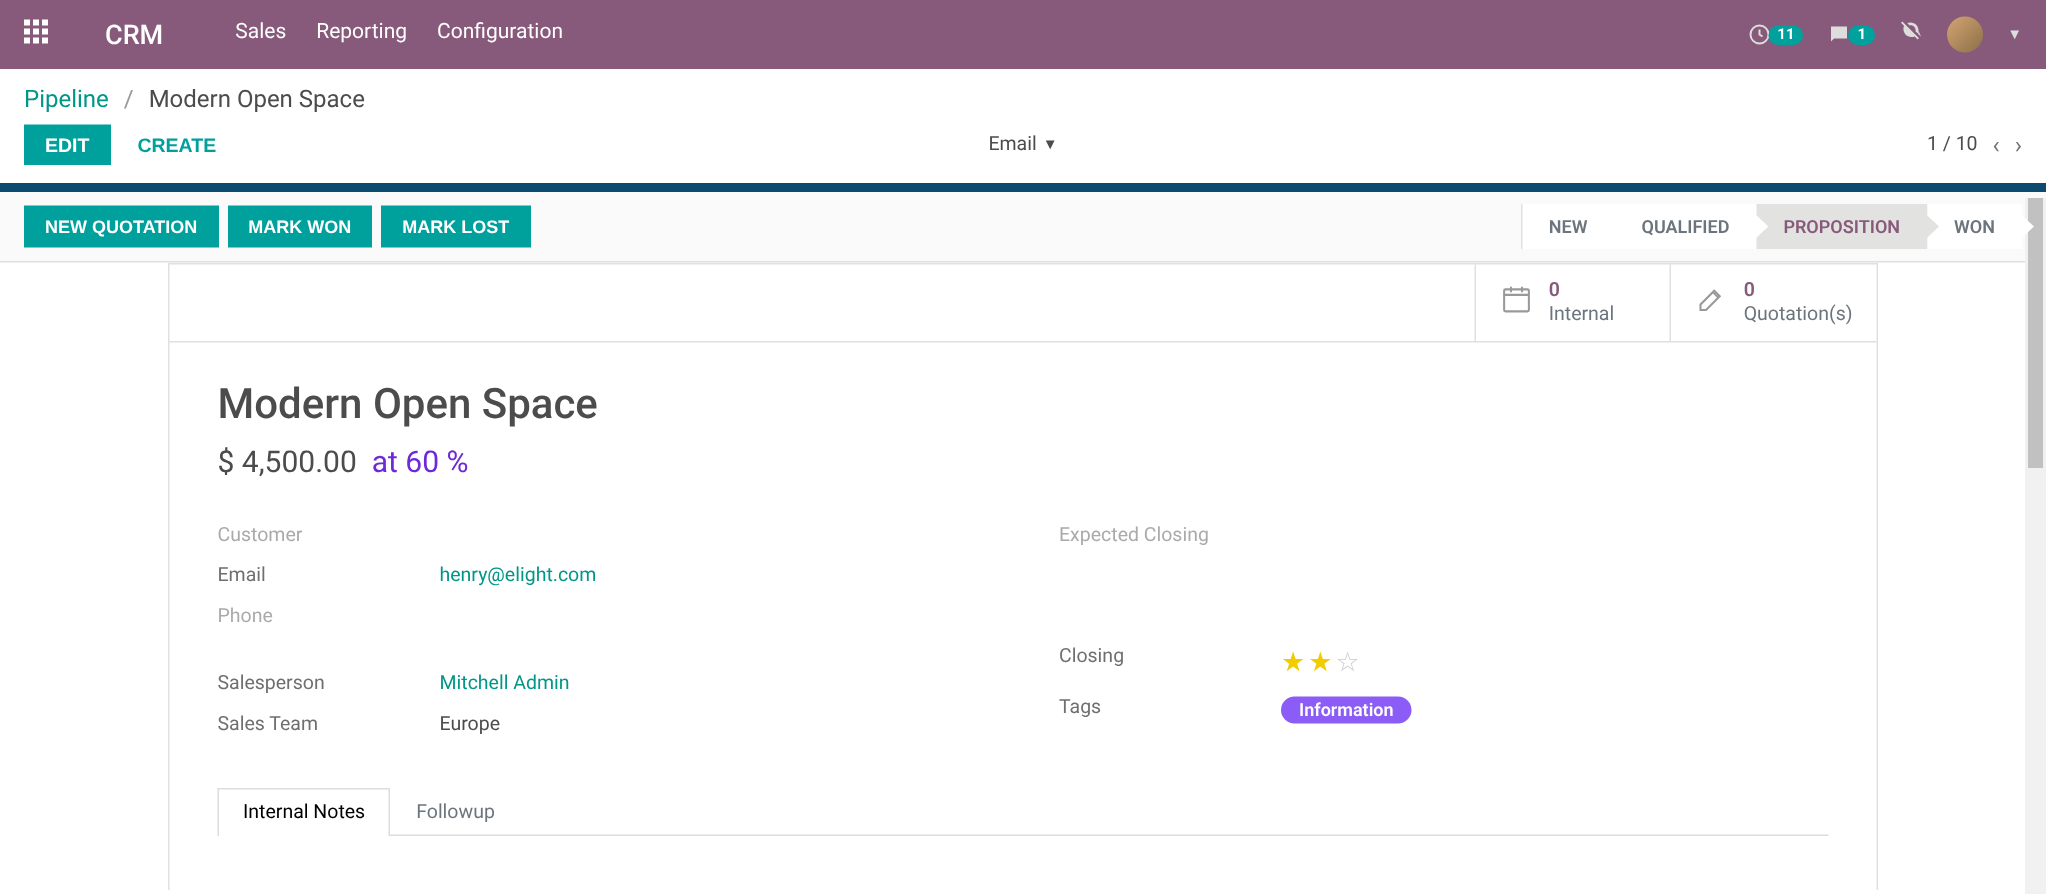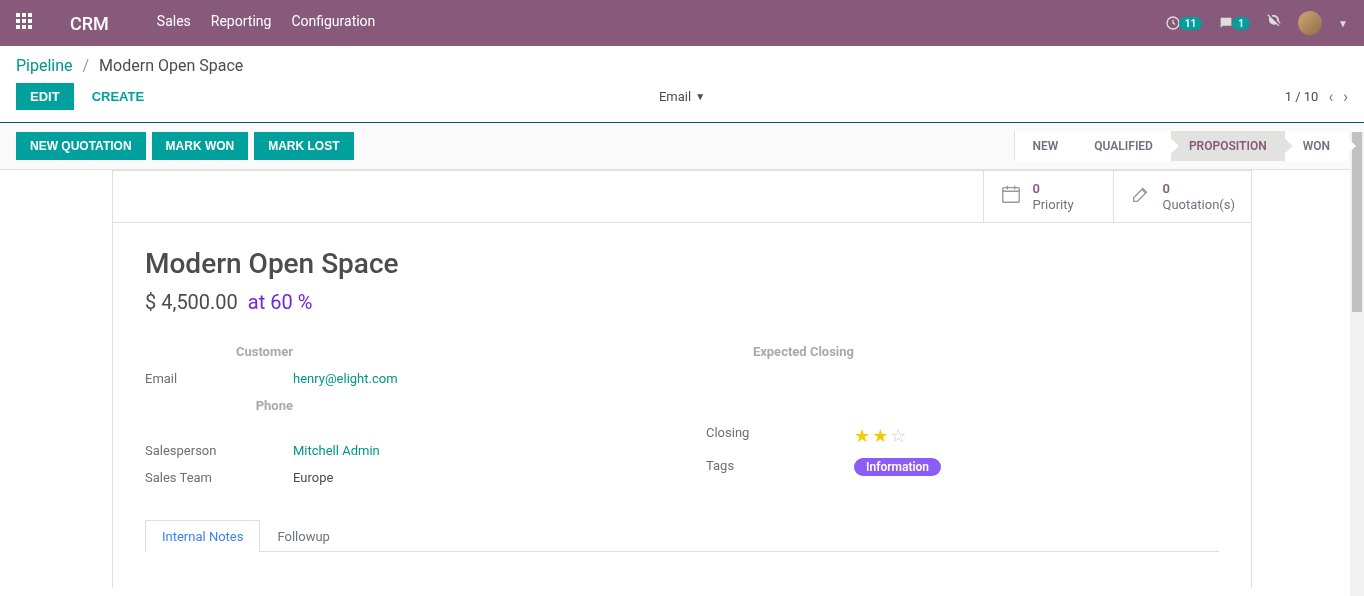--- a/index.html
+++ b/index.html
@@ -23,21 +23,21 @@
 .breadcrumb a { color: #009688; text-decoration: none; cursor: pointer; }
 .breadcrumb .sep { color: #999; margin: 0 6px; }
 
 .actions-row { display: flex; align-items: center; padding: 4px 16px 12px; }
 .btn-edit { background: #00a09d; color: #fff; border: none; padding: 6px 14px; font-size: 13px; font-weight: 600; cursor: pointer; }
 .btn-create { background: transparent; color: #00a09d; border: none; padding: 6px 14px; font-size: 13px; font-weight: 600; cursor: pointer; margin-left: 4px; }
 .action-dropdown { margin-left: auto; margin-right: auto; color: #4c4c4c; cursor: pointer; font-size: 13px; display: flex; align-items: center; gap: 4px; position: absolute; left: 50%; transform: translateX(-50%); }
 .pager { margin-left: auto; display: flex; align-items: center; gap: 10px; color: #4c4c4c; }
 .pager-arrow { cursor: pointer; font-size: 16px; color: #6c757d; user-select: none; }
 
-.button-bar { background: #fafafa; border-top: 1px solid #0c4a6e; border-bottom: 1px solid #e0e0e0; padding: 8px 16px; display: flex; align-items: center; gap: 6px; position: relative; }
+.button-bar { background: #fafafa; border-top: 6px solid #0c4a6e; border-bottom: 1px solid #e0e0e0; padding: 8px 16px; display: flex; align-items: center; gap: 6px; position: relative; }
 .btn-action { background: #00a09d; color: #fff; border: none; padding: 7px 14px; font-size: 12px; font-weight: 700; cursor: pointer; }
 .stages { margin-left: auto; display: flex; align-items: center; }
 .stage { padding: 8px 18px; color: #6c757d; font-size: 12px; font-weight: 600; position: relative; cursor: pointer; background: #fff; }
 .stage::after { content: ""; position: absolute; right: -8px; top: 0; bottom: 0; width: 16px; background: inherit; clip-path: polygon(0 0, 100% 50%, 0 100%); z-index: 1; }
 .stage.active { background: #e2e2e0; color: #875a7b; }
 .stage.active::after { background: #e2e2e0; }
 .stage:first-child { border-left: 1px solid #e0e0e0; }
 
 .content-wrap { padding: 0 16px; overflow-y: auto; height: calc(596px - 46px - 38px - 44px - 50px); }
 .scrollbar-track { position: absolute; right: 0; top: 180px; bottom: 0; width: 14px; background: #f1f1f1; }
@@ -53,35 +53,35 @@
 
 .sheet-body { padding: 24px 32px; }
 .title { font-size: 28px; font-weight: 500; color: #4c4c4c; margin-bottom: 10px; }
 .subtitle { font-size: 20px; color: #4c4c4c; margin-bottom: 24px; }
 .subtitle .at { color: #6d28d9; }
 
 .fields { display: flex; gap: 48px; }
 .field-col { flex: 1; }
 .field-row { display: flex; padding: 6px 0; }
 .field-label { width: 148px; color: #6f6f6f; font-weight: 400; font-size: 13px; }
-.field-label.muted { color: #aaa; font-weight: 700; text-align: right; }
+.field-label.muted { color: #aaa; font-weight: 400; }
 .field-value { color: #4c4c4c; }
 .field-value a { color: #009688; text-decoration: none; cursor: pointer; }
 .field-spacer { height: 18px; }
 
 .stars { display: flex; gap: 2px; }
 .star { font-size: 18px; cursor: pointer; }
 .star.filled { color: #f3cc00; }
 .star.empty { color: #ccc; }
 
 .tag { background: #8b5cf6; color: #fff; padding: 2px 12px; border-radius: 12px; font-size: 12px; font-weight: 600; display: inline-block; }
 
 .tabs { display: flex; margin-top: 28px; border-bottom: 1px solid #ddd; }
 .tab { padding: 8px 16px; border: 1px solid transparent; border-bottom: none; cursor: pointer; color: #6c757d; font-size: 13px; position: relative; top: 1px; }
-.tab.active { border-color: #ddd; background: #fff; color: #3b82f6; }
+.tab.active { border-color: #ddd; background: #fff; color: #000000; }
 
 .outer { position: relative; width: 1364px; height: 596px; overflow: hidden; border: 0; }
 </style>
 </head>
 <body>
 
 <div class="outer">
 
 <div class="topbar">
   <div class="topbar-left">
@@ -166,21 +166,21 @@
     <div class="stat-buttons">
       <div class="stat-btn">
         <span class="icon">
           <svg width="22" height="22" viewBox="0 0 24 24" fill="none" stroke="#999" stroke-width="1.5">
                 <rect x="3" y="5" width="18" height="16" rx="1"></rect>
                 <path d="M3 9h18M8 3v4M16 3v4"></path>
               </svg>
         </span>
         <div class="stat-text">
           <span class="stat-num">0</span>
-          <span class="stat-label">Priority</span>
+          <span class="stat-label">Internal</span>
         </div>
       </div>
       <div class="stat-btn">
         <span class="icon">
           <svg width="22" height="22" viewBox="0 0 24 24" fill="none" stroke="#999" stroke-width="1.5">
                 <path d="M4 16l10-10 4 4-10 10H4v-4z"></path>
                 <path d="M13 7l4 4"></path>
               </svg>
         </span>
         <div class="stat-text">

